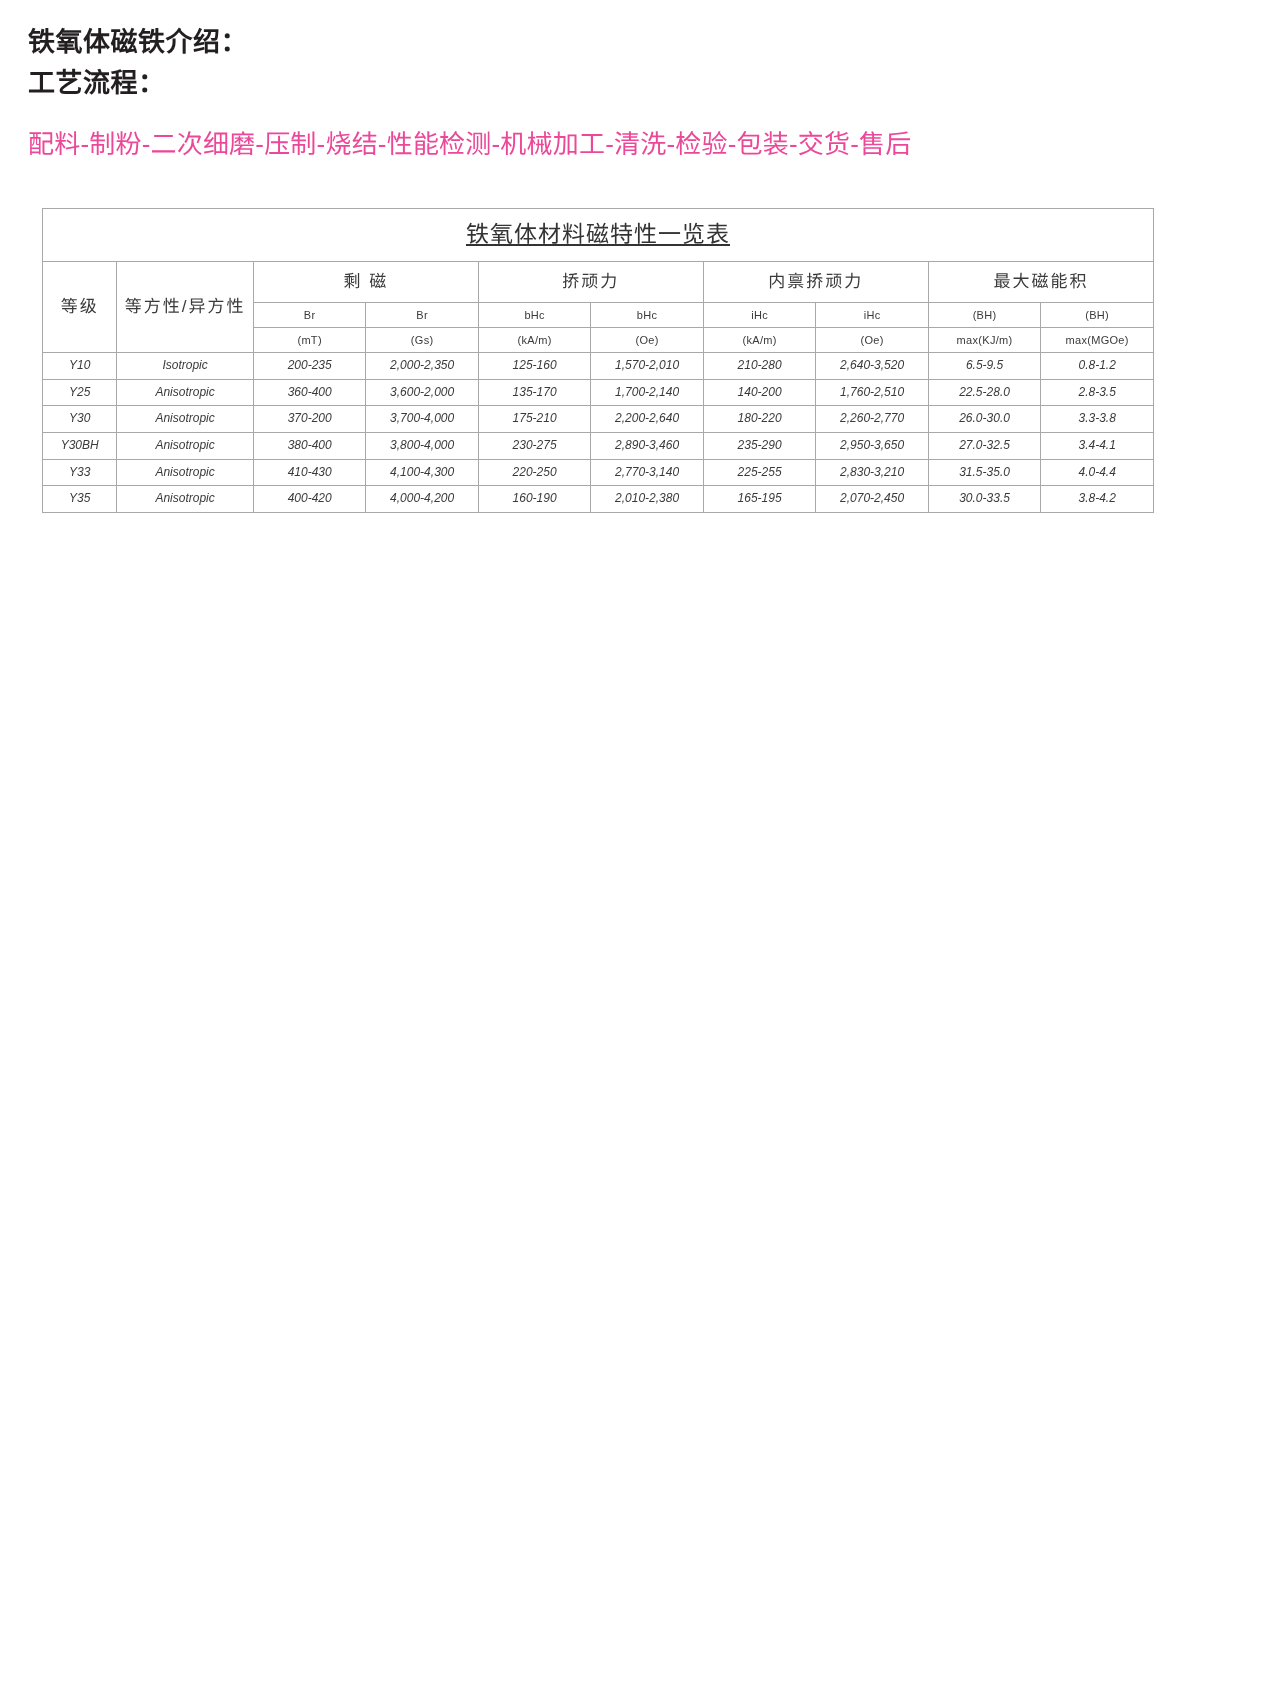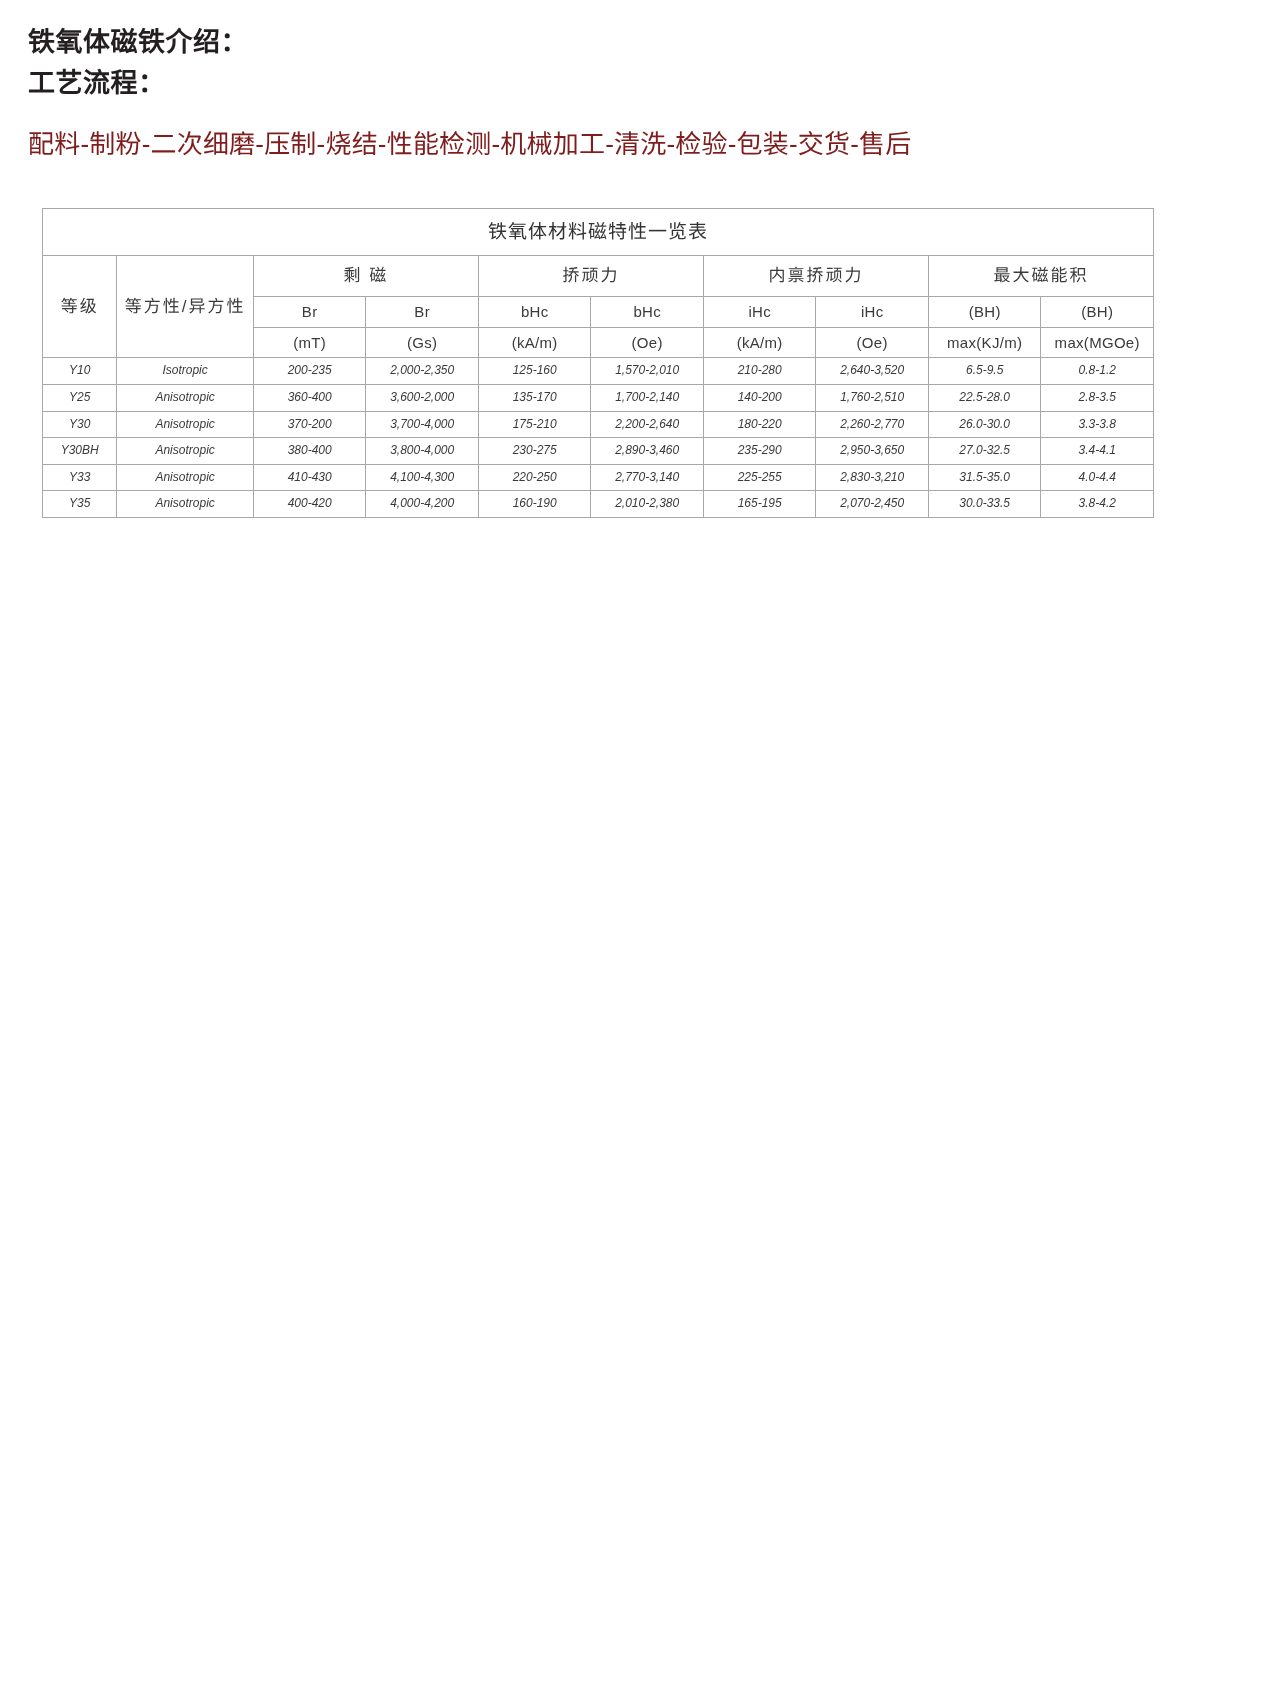--- a/index.html
+++ b/index.html
@@ -44,21 +44,21 @@
     color: #231f20;
     letter-spacing: 0.2px;
   }
   p.indent {
     text-indent: 2em;
   }
   p.flow {
     font-size: 26px;
     line-height: 1.95;
     margin: 16px 0 0 0;
-    color: #7f1d1d;
+    color: #ec4899;
     letter-spacing: 0.2px;
   }
 
   
   .table-wrap {
     margin: 38px 0 0 14px;
     width: 1112px;
   }
   table.spec {
     border-collapse: collapse;
@@ -72,33 +72,34 @@
   table.spec td {
     border: 1px solid #a8a8a8;
     text-align: center;
     vertical-align: middle;
     font-weight: normal;
     padding: 4px 2px;
     line-height: 1.3;
     white-space: nowrap;
   }
   table.spec tr.title-row td {
-    font-size: 19px;
+    font-size: 23px;
     padding: 11px 16px;
     letter-spacing: 1px;
     color: #333;
+    text-decoration: underline;
   }
   table.spec tr.group-row td {
     font-size: 17px;
     padding: 9px 4px;
     letter-spacing: 2px;
   }
   table.spec tr.sym-row td,
   table.spec tr.unit-row td {
-    font-size: 15px;
+    font-size: 11px;
     padding: 5px 2px;
     letter-spacing: 0.3px;
   }
   table.spec tr.data-row td {
     font-size: 12px;
     padding: 5px 2px;
     font-style: italic;
   }
   .col-grade { width: 74px; }
   .col-iso   { width: 136px; }

